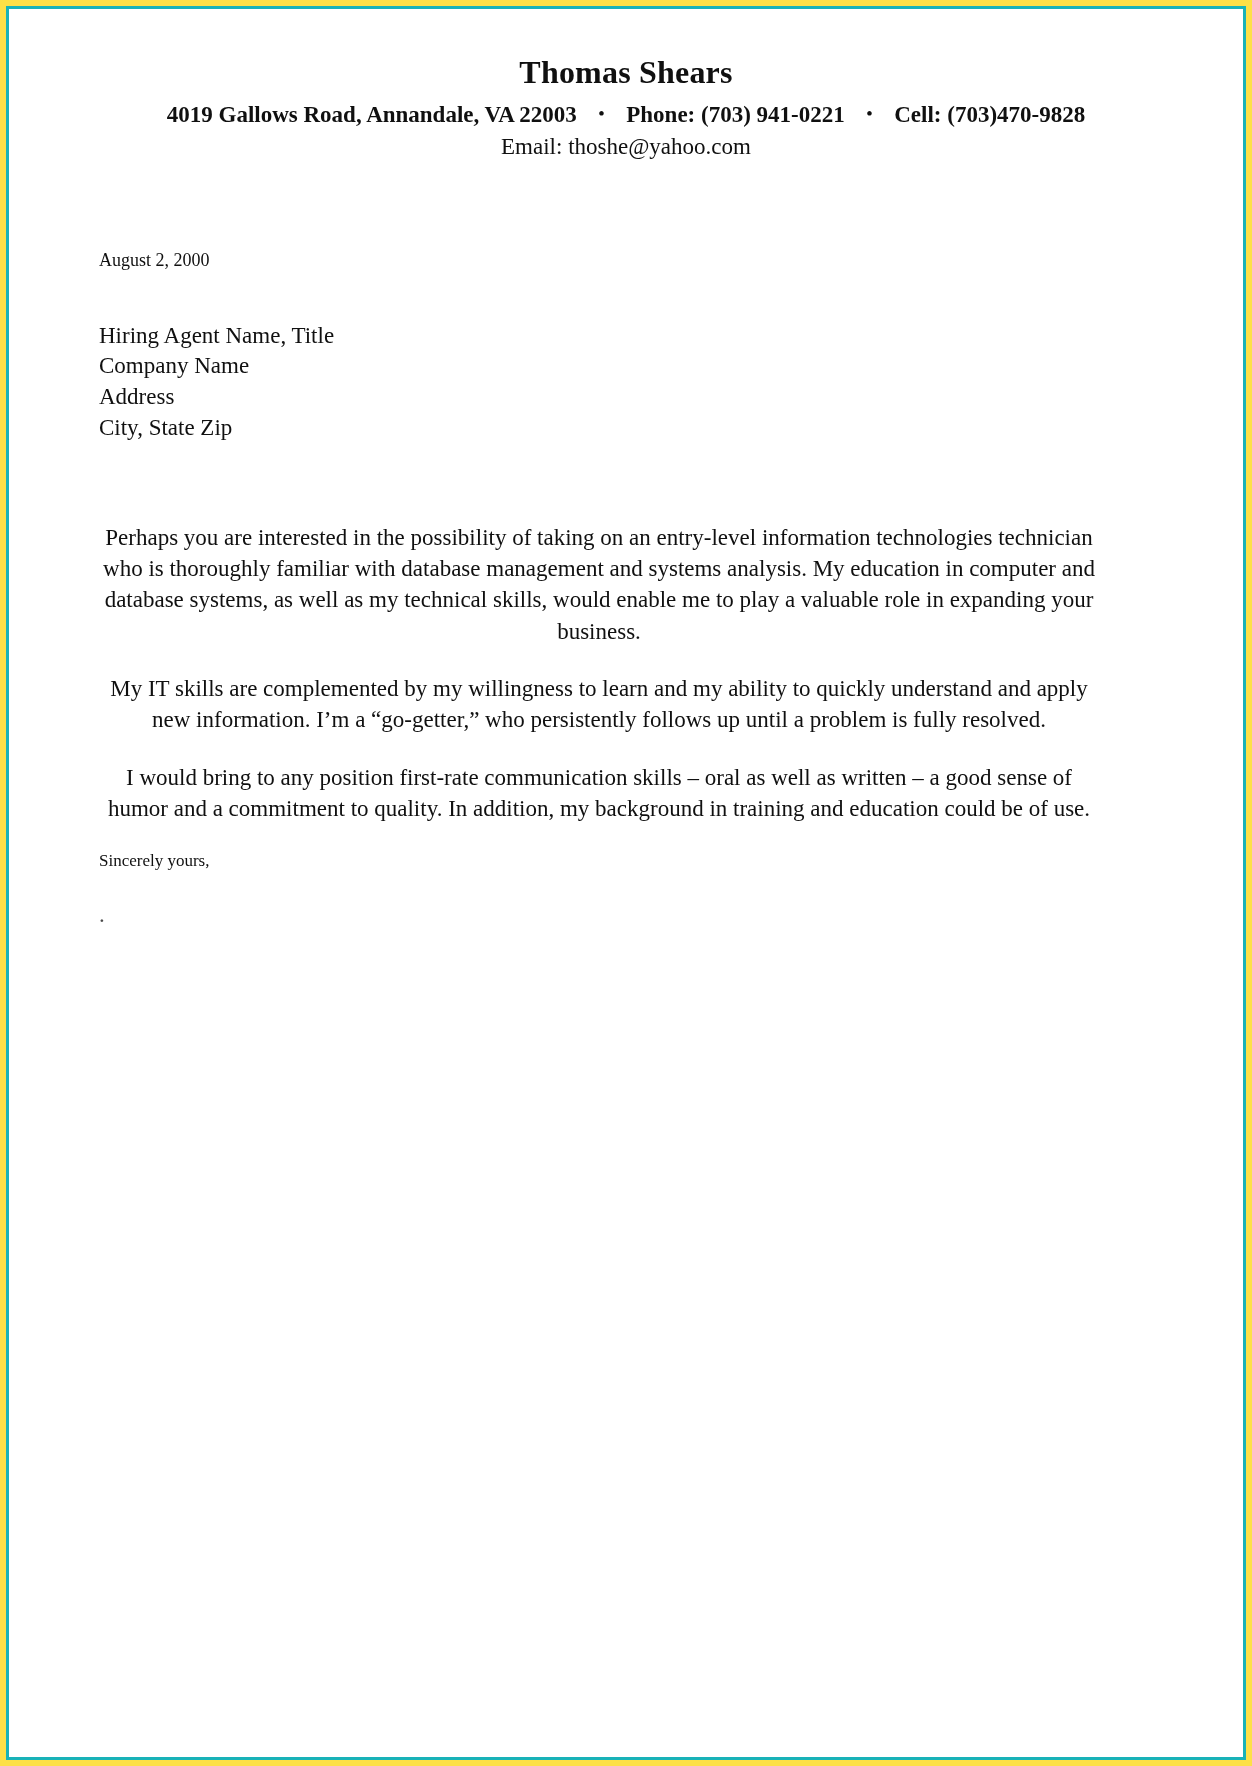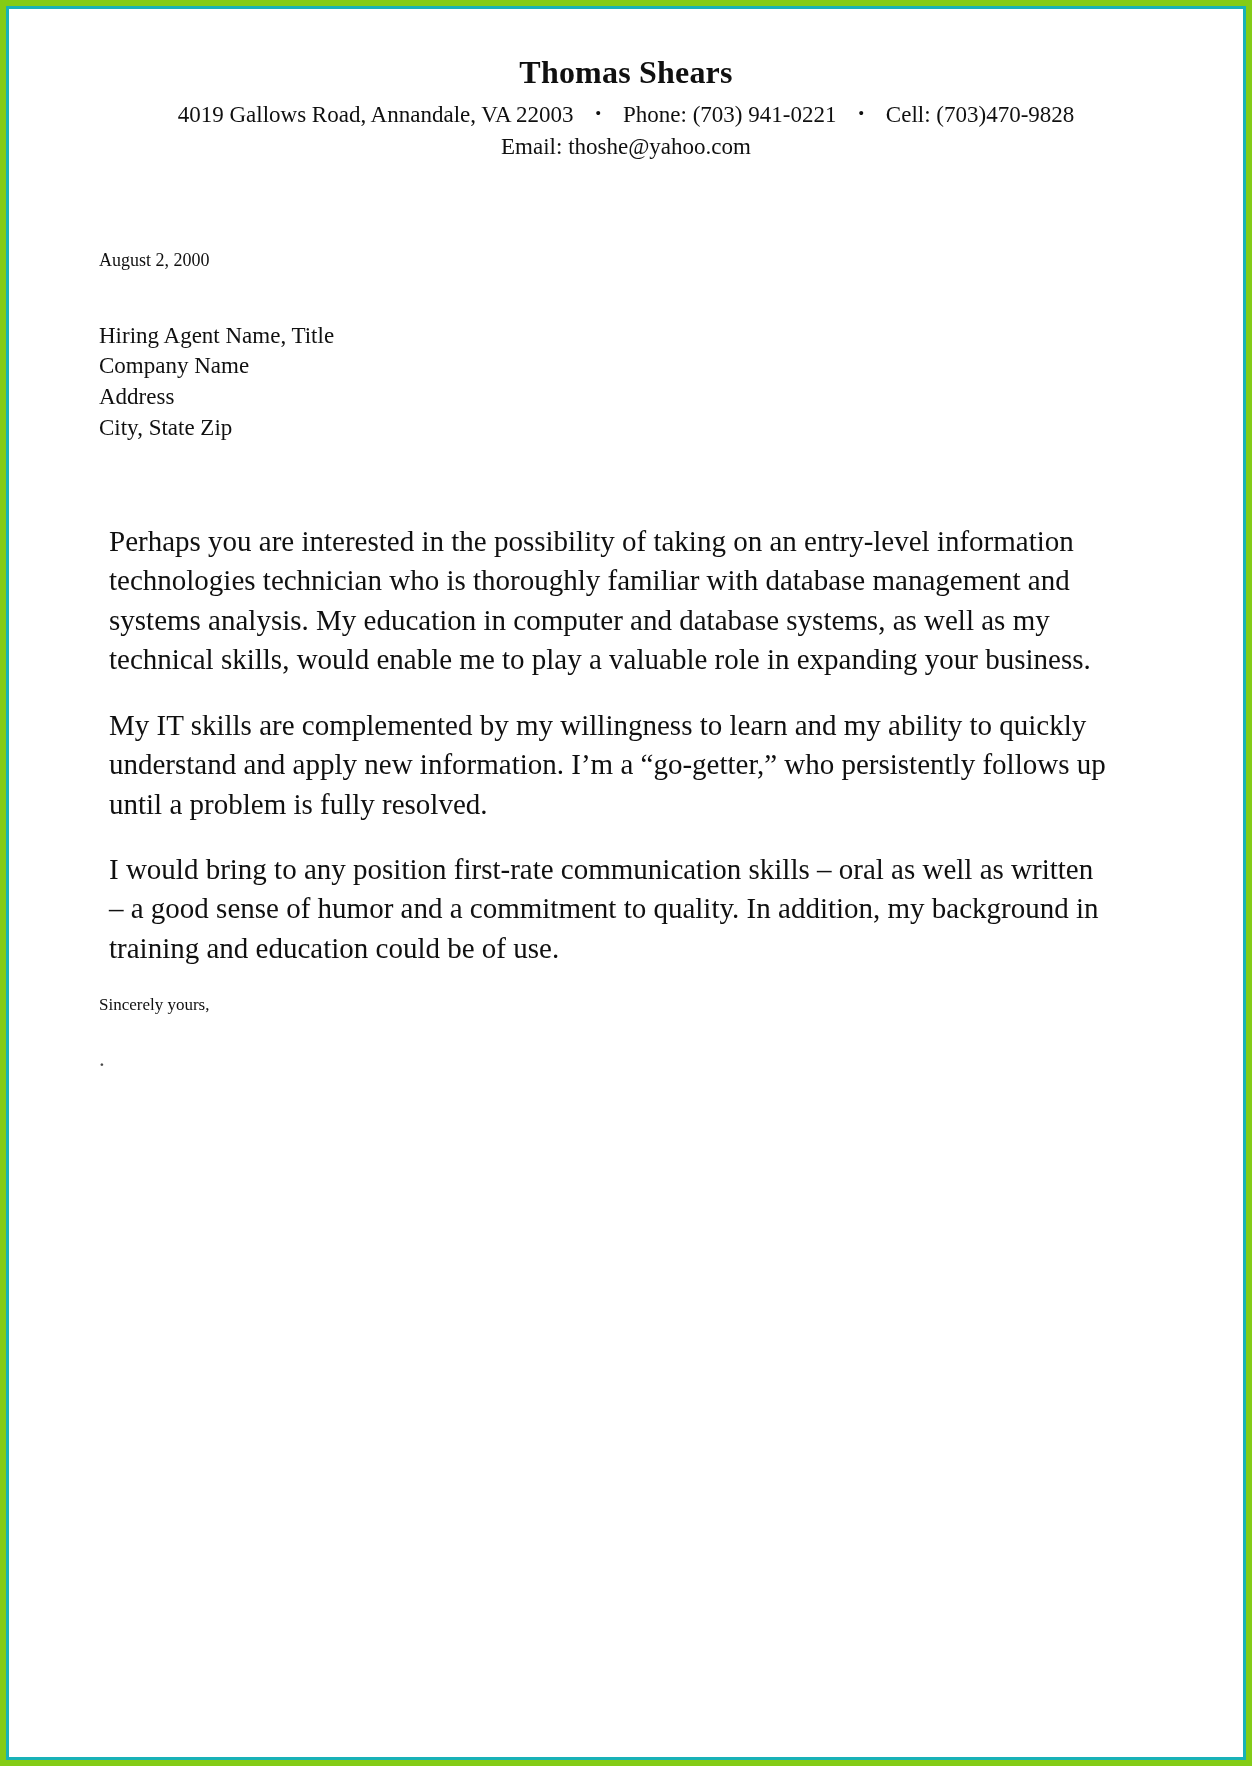--- a/index.html
+++ b/index.html
@@ -5,21 +5,21 @@
   html, body {
     margin: 0;
     padding: 0;
     background: #ffffff;
   }
 
   .page {
     width: 1252px;
     height: 1766px;
     box-sizing: border-box;
-    background: #84cc16;
+    background: #fde047;
     position: relative;
     overflow: hidden;
     font-family: "Liberation Serif", "DejaVu Serif", serif;
     color: #101010;
   }
 
   
   .scan-frame {
     position: absolute;
     left: 6px;
@@ -54,20 +54,21 @@
     letter-spacing: 0.2px;
     line-height: 1.1;
     margin: 0 0 11px 0;
   }
 
   .lh-contact {
     font-size: 23px;
     line-height: 1.22;
     margin: 4px;
     padding: 0 6px;
+    font-weight: bold;
   }
 
   .lh-sep {
     display: inline-block;
     padding: 0 16px;
     position: relative;
     top: -3px;
     font-size: 17px;
   }
 
@@ -98,24 +99,24 @@
     white-space: pre;
   }
 
   .salutation {
     font-size: 23px;
     line-height: 1.3;
     margin: 0 0 38px 0;
   }
 
   .para {
-    font-size: 29px;
+    font-size: 23px;
     line-height: 1.36;
-    margin: 0 0 26px 10px;
-    text-align: left;
+    margin: 0 0 26px 0;
+    text-align: center;
     max-width: 1000px;
   }
 
   .closing {
     font-size: 17px;
     line-height: 1.3;
     margin: 0 0 0 0;
   }
 
   .sig-dot {

